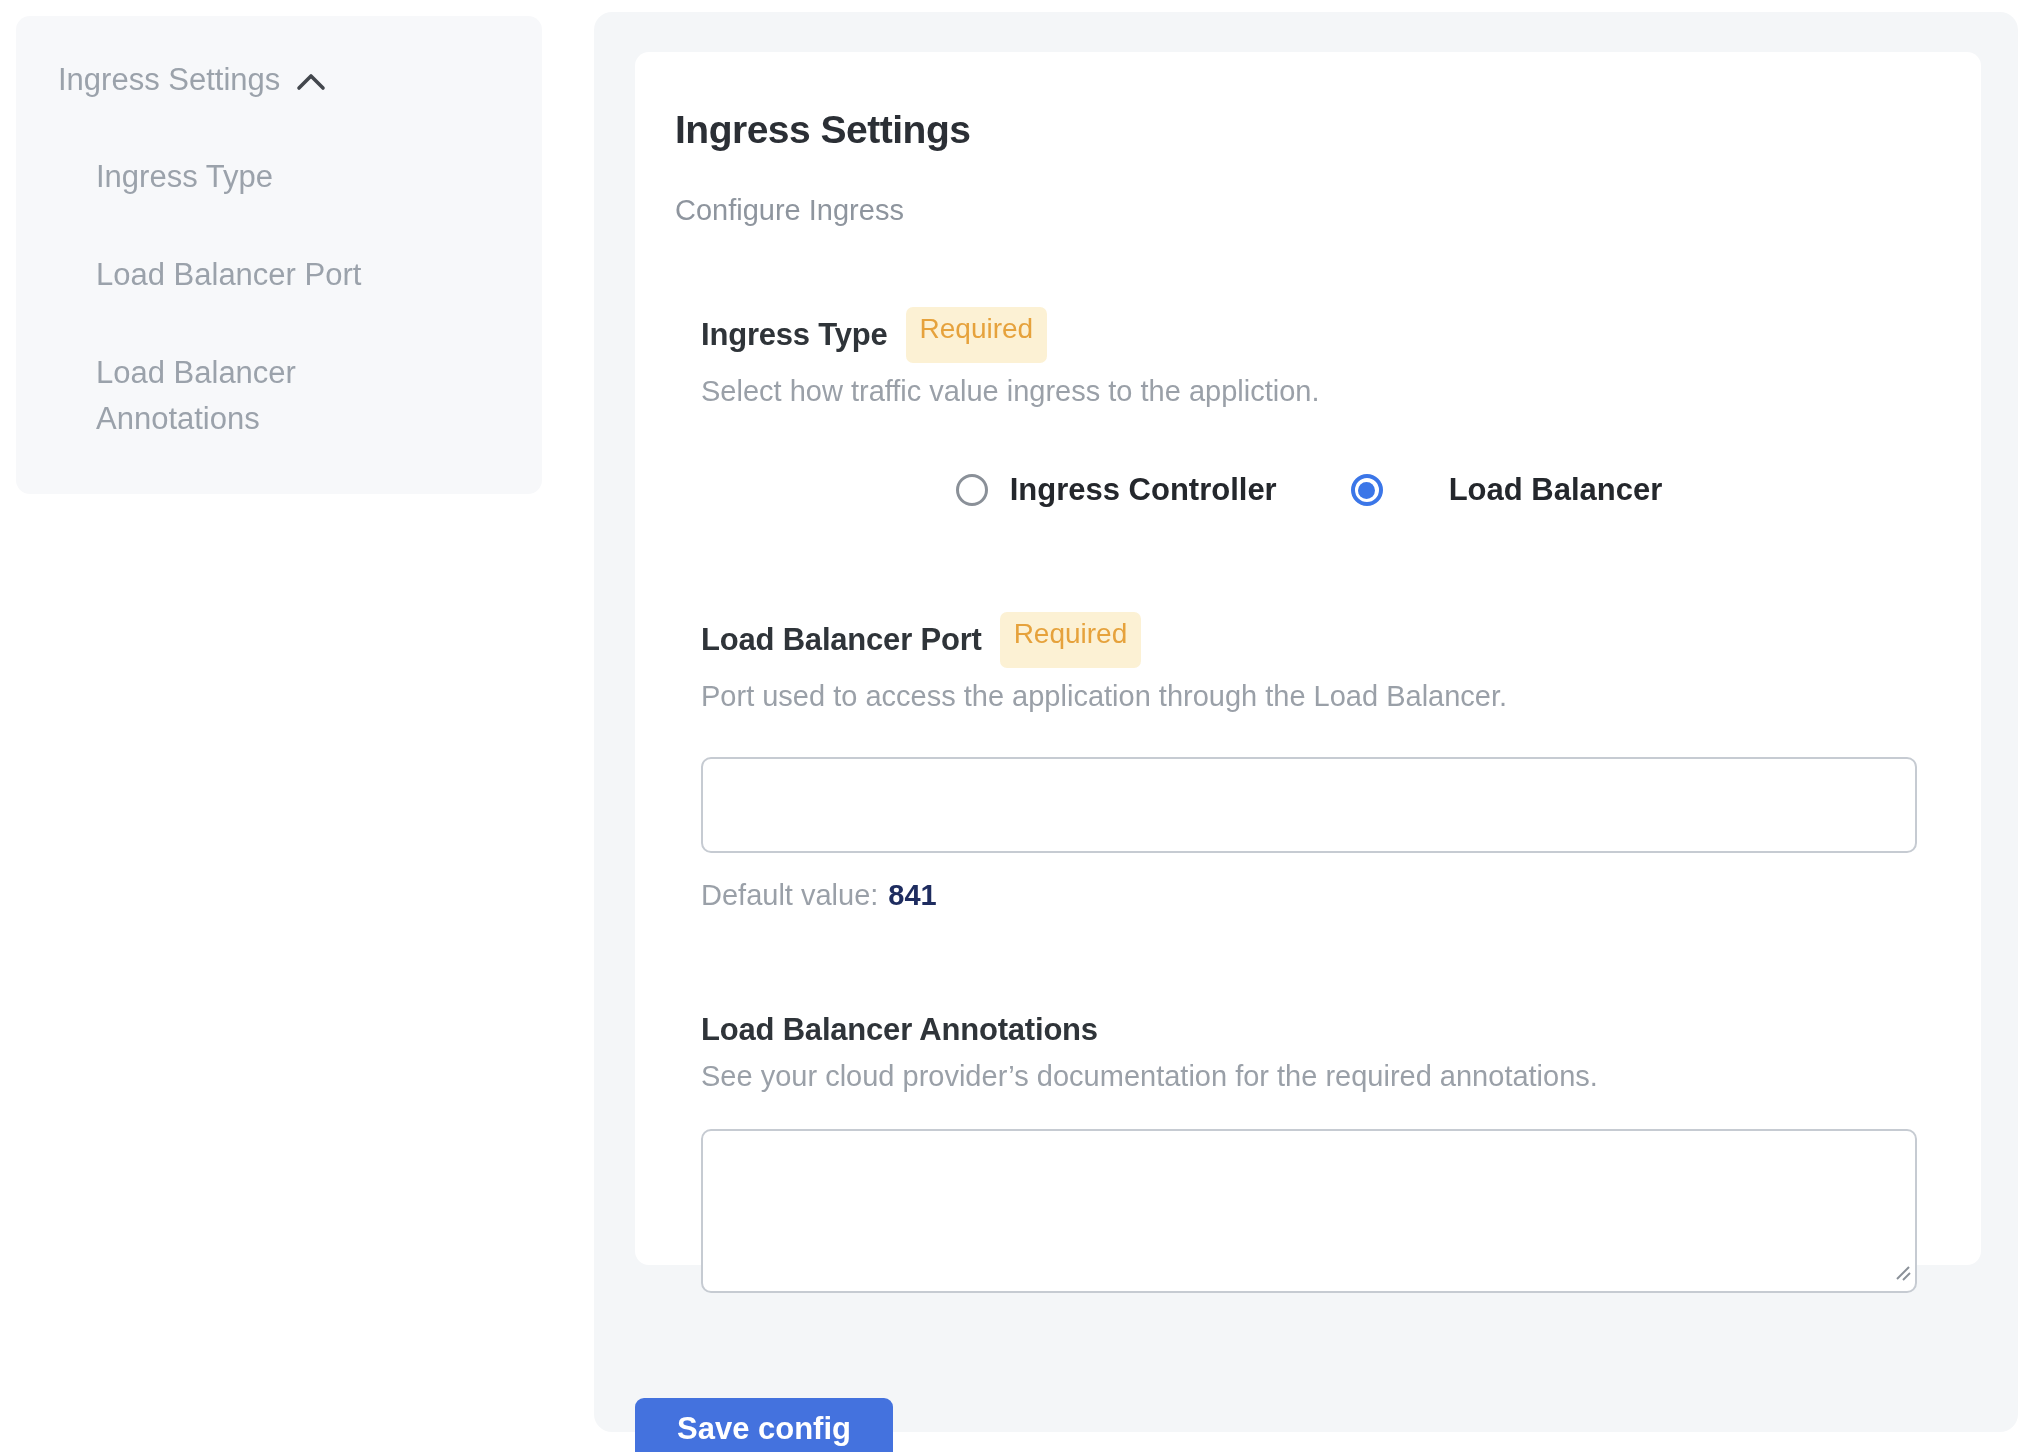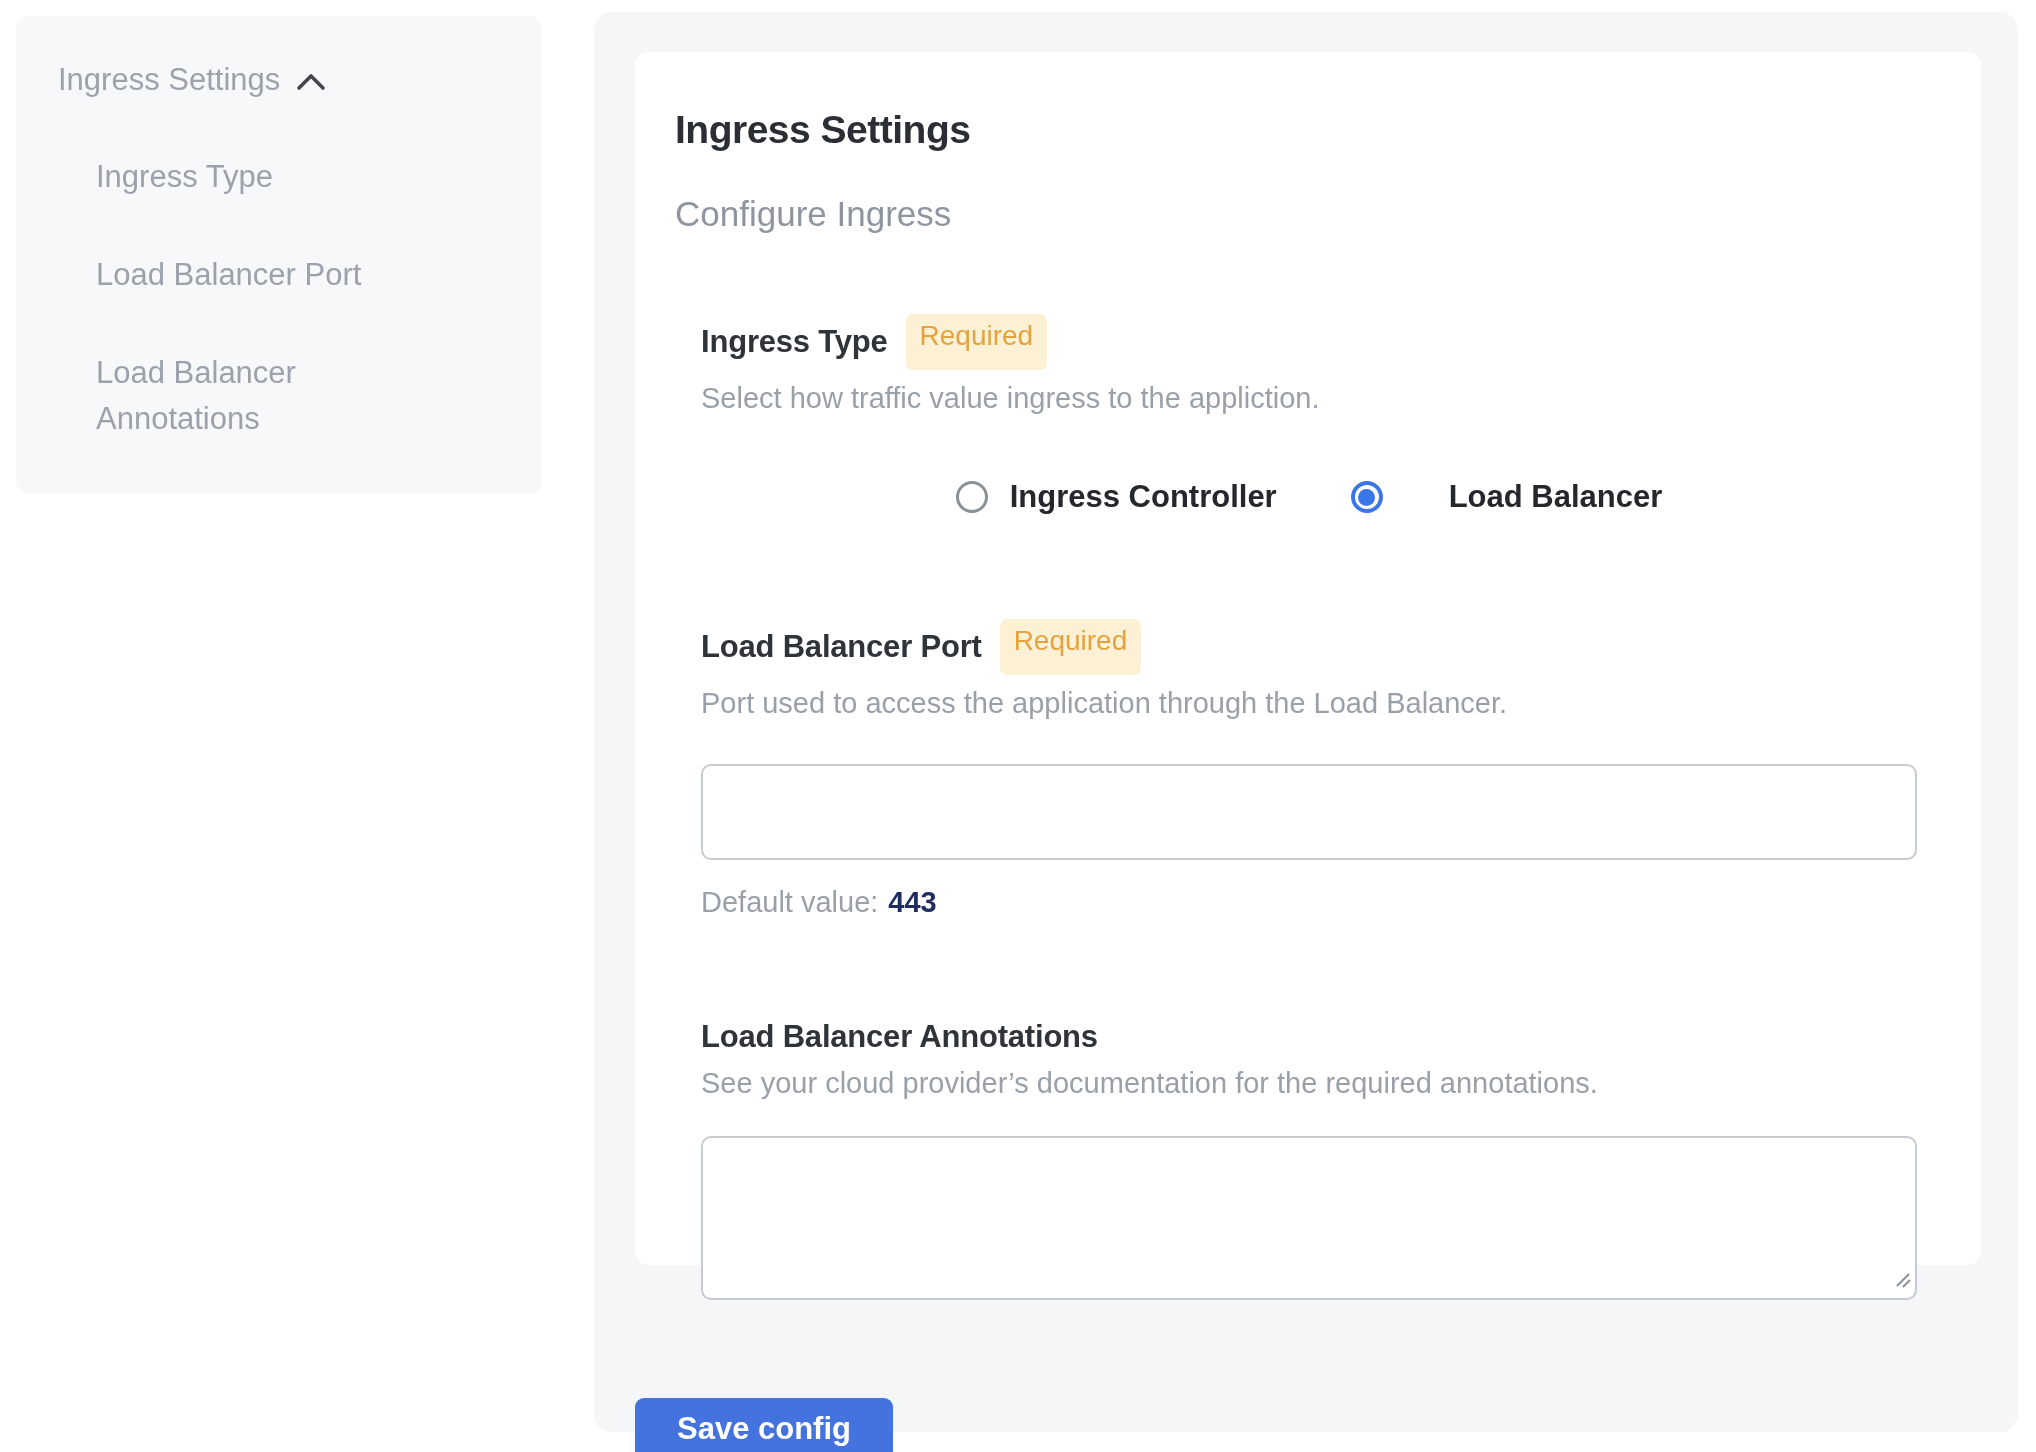--- a/index.html
+++ b/index.html
@@ -50,21 +50,21 @@
     background: #ffffff;
     border-radius: 14px;
     padding: 56px 64px 0 40px;
   }
   .card-title {
     font-size: 39px; font-weight: 700; color: #2b2f35;
     letter-spacing: -0.5px;
   }
   .card-subtitle {
     margin-top: 42px;
-    font-size: 35px; color: #8e959e;
+    font-size: 29px; color: #8e959e;
   }
 
   .fields { margin-left: 26px; }
 
   .field-label-row { display: flex; align-items: center; gap: 18px; }
   .field-label { font-size: 31px; font-weight: 700; color: #2f3439; letter-spacing: -0.2px; }
   .badge {
     font-size: 28px; color: #e6a23c;
     background: #fcf1d4;
     padding: 6px 14px 18px 14px;
@@ -188,21 +188,21 @@
       <div class="field field-lb-port">
         <div class="field-label-row">
           <span class="field-label">Load Balancer Port</span>
           <span class="badge">Required</span>
         </div>
         <div class="field-desc">Port used to access the application through the Load Balancer.</div>
 
         <input class="text-input" type="text" value="" style="">
 
         <div class="default-line">
-          <span>Default value:</span><span class="default-value">443</span>
+          <span>Default value:</span><span class="default-value">841</span>
         </div>
       </div>
 
       <div class="field field-lb-annotations">
         <div class="field-label-row">
           <span class="field-label">Load Balancer Annotations</span>
         </div>
         <div class="field-desc">See your cloud provider’s documentation for the required annotations.</div>
 
         <div class="textarea-wrap">

